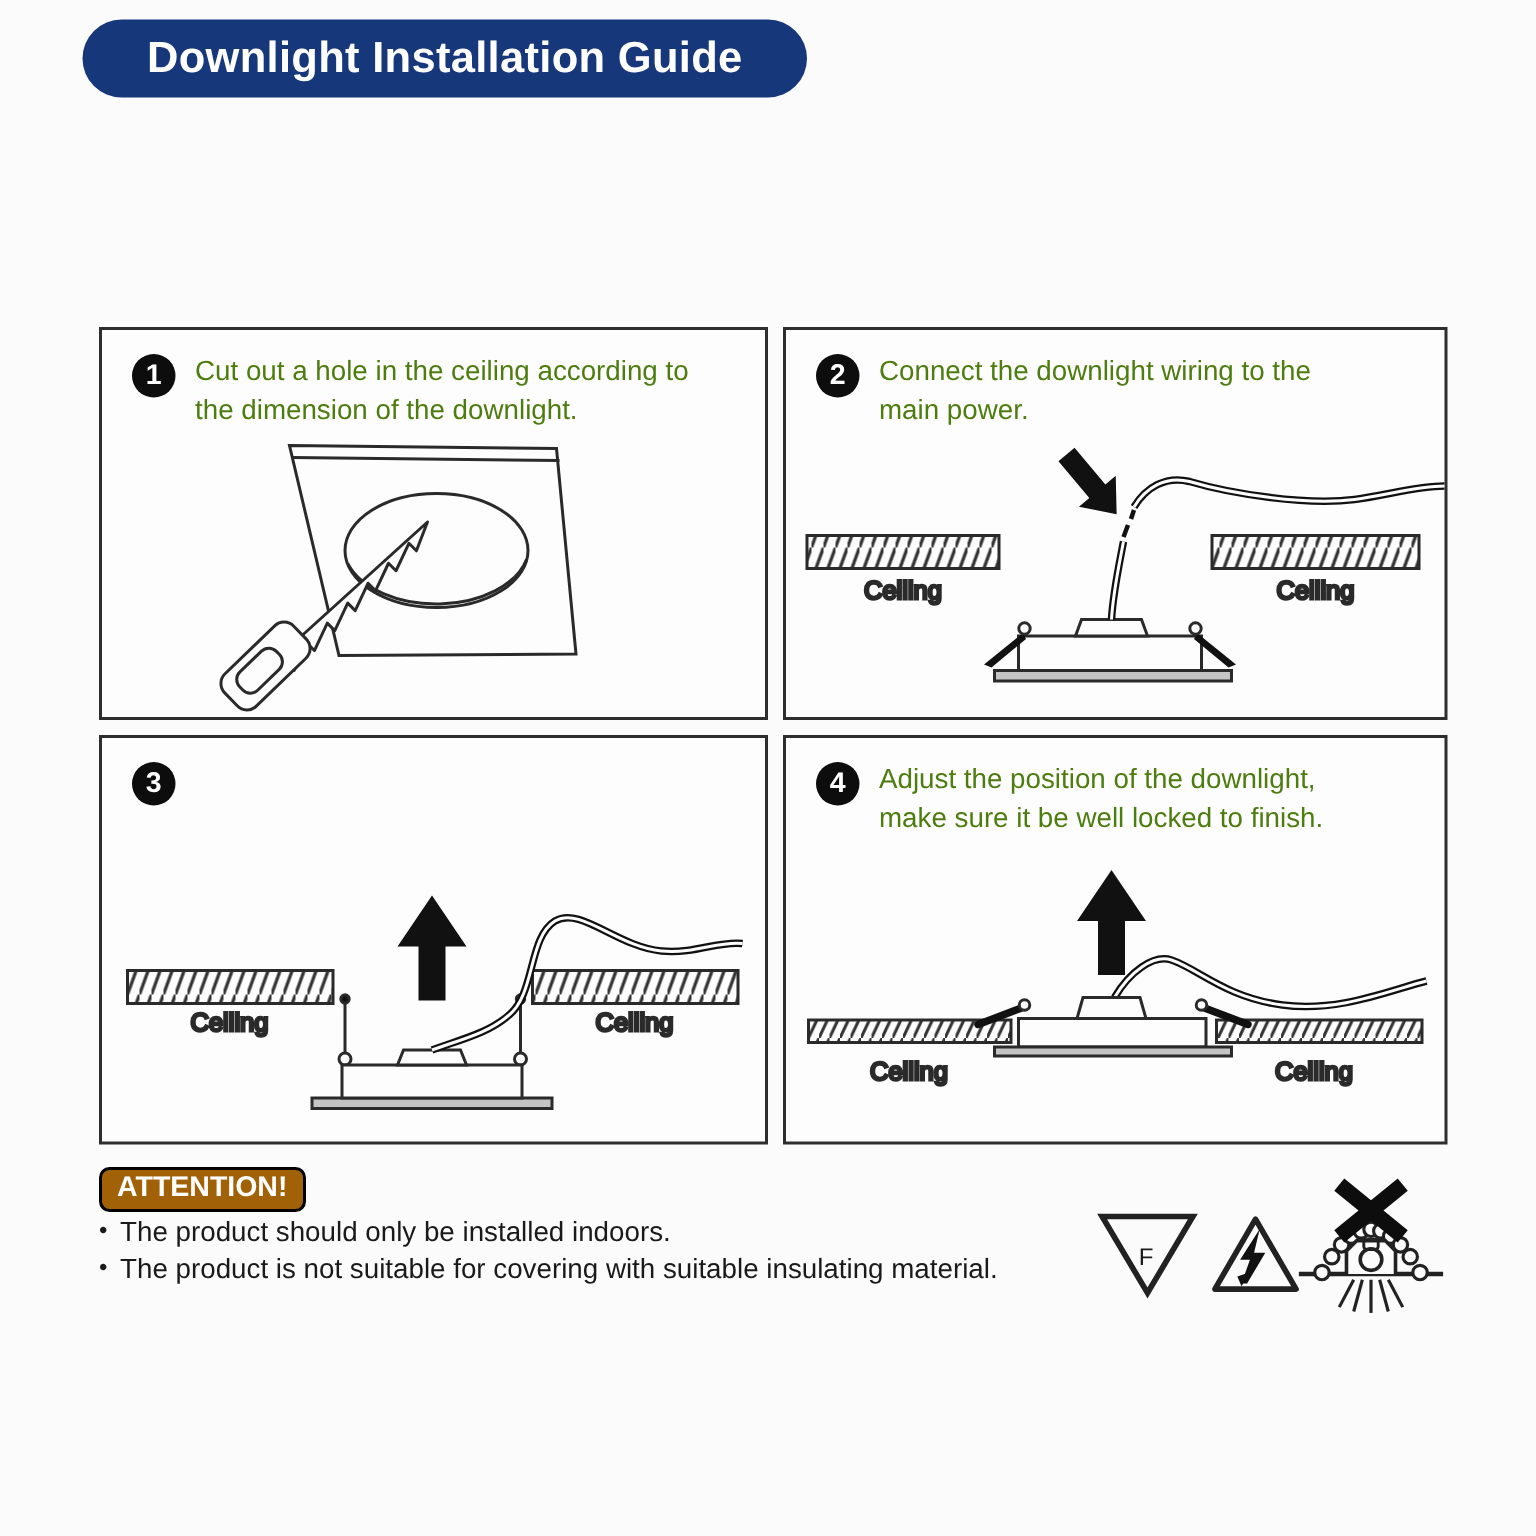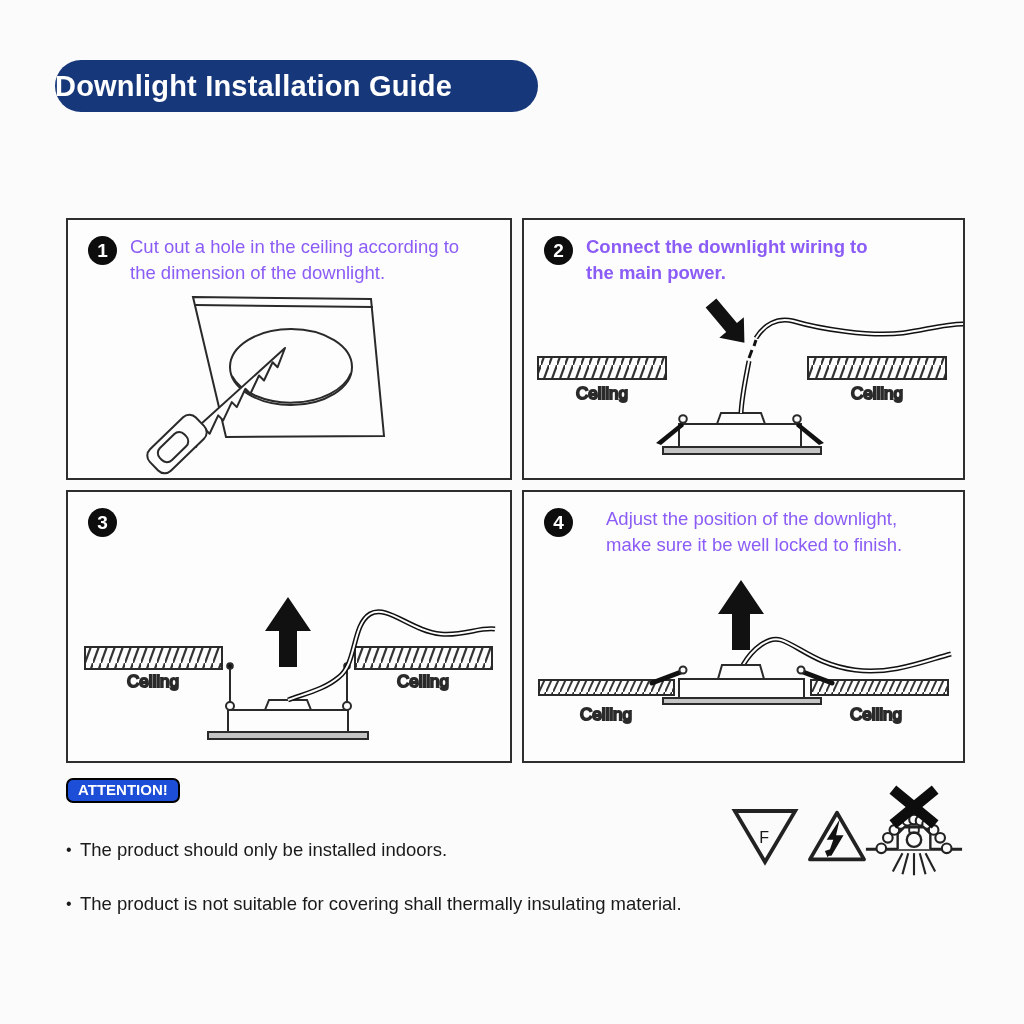--- a/index.html
+++ b/index.html
@@ -5,54 +5,54 @@
   html,body{margin:0;padding:0;}
   body{
     width:1024px;height:1024px;position:relative;
     background:#fbfbfb;
     font-family:"Liberation Sans",sans-serif;
     color:#1a1a1a;overflow:hidden;
   }
   .banner{
     position:absolute;left:55px;top:13px;width:483px;height:52px;
     background:#17377b;border-radius:27px;
-    display:flex;align-items:center;
-    color:#ffffff;font-size:29px;font-weight:bold;letter-spacing:.2px;margin-top:47px;
+    display:flex;align-items:center;justify-content:center;
+    color:#ffffff;font-size:29px;font-weight:bold;letter-spacing:.2px;
   }
   .step-box{
     position:absolute;border:2.5px solid #2e2e2e;background:#fdfdfd;box-sizing:border-box;
   }
   #box1{left:66px;top:218px;width:446px;height:262px;}
   #box2{left:522px;top:218px;width:443px;height:262px;}
   #box3{left:66px;top:490px;width:446px;height:273px;}
   #box4{left:522px;top:490px;width:443px;height:273px;}
   .step-header{display:flex;gap:13px;padding:14px 10px 0 20px;}
   .badge{
     flex:0 0 29px;width:29px;height:29px;border-radius:50%;background:#0d0d0d;
     color:#fff;font-size:19px;font-weight:bold;
     display:flex;align-items:center;justify-content:center;margin-top:2px;
   }
-  .step-text{font-size:18.5px;line-height:26px;color:#8b5cf6;}
+  .step-text{font-size:18.5px;line-height:26px;color:#4d7c0f;}
   #box1 .step-text{width:335px;}
-  #box2 .step-text{width:300px;font-weight:bold;}
+  #box2 .step-text{width:300px;}
   #box3 .step-text{width:330px;}
-  #box4 .step-text{width:335px;margin-left:20px;}
+  #box4 .step-text{width:335px;}
   .step-art{position:absolute;left:1px;bottom:1px;}
   svg{display:block;}
   svg text{font-family:"Liberation Sans",sans-serif;font-size:17px;fill:#1a1a1a;}
   .attn-label{
     position:absolute;left:66px;top:778px;
-    background:#1d4ed8;color:#fff;font-weight:bold;font-size:15px;
+    background:#a16207;color:#fff;font-weight:bold;font-size:19px;
     padding:1px 10px 3px 10px;border-radius:7px;border:2px solid #000;
   }
   .bullets{
     position:absolute;left:66px;top:809px;width:700px;
     font-size:18.5px;line-height:24.6px;
   }
-  .bullets .bullet{position:relative;padding-left:14px;width:675px;margin-top:29px;}
+  .bullets .bullet{position:relative;padding-left:14px;width:675px;}
   .bullets .bullet::before{content:"\2022";position:absolute;left:0;top:0;font-size:16px;}
   .safety-icon{position:absolute;}
   #icon-f{left:731px;top:807px;}
   #icon-shock{left:806px;top:809px;}
   #icon-noinsul{left:864px;top:782px;}
 </style>
 </head>
 <body>
 
 <div class="banner" style="background: rgb(23, 55, 123);">
@@ -181,21 +181,21 @@
     <circle cx="158" cy="98" r="3.5" fill="#fdfdfd"></circle>
     <circle cx="276" cy="98" r="3.5" fill="#fdfdfd"></circle>
     <text x="81" y="148" text-anchor="middle">Ceiling</text>
     <text x="351" y="148" text-anchor="middle">Ceiling</text>
   </svg>
 </div>
 
 <div class="attn-label">ATTENTION!</div>
 <div class="bullets">
   <div class="bullet">The product should only be installed indoors.</div>
-  <div class="bullet">The product is not suitable for covering shall thermally insulating material.</div>
+  <div class="bullet">The product is not suitable for covering with suitable insulating material.</div>
 </div>
 
 <svg id="icon-f" class="safety-icon" width="68" height="59" viewBox="0 0 72 62" fill="none" stroke="#222" stroke-width="4">
   <polygon points="4,4 68,4 36,58"></polygon>
   <text x="35" y="38" text-anchor="middle" font-size="32" fill="#222" stroke="none">F</text>
 </svg>
 
 <svg id="icon-shock" class="safety-icon" width="62" height="56" viewBox="0 0 66 60" fill="none" stroke="#222" stroke-width="4" stroke-linejoin="round">
   <polygon points="33,4 62,54 4,54"></polygon>
   <polygon fill="#111" stroke="none" points="36,11 22,33 29,33 23,50 27,50 40,28 32,28"></polygon>

